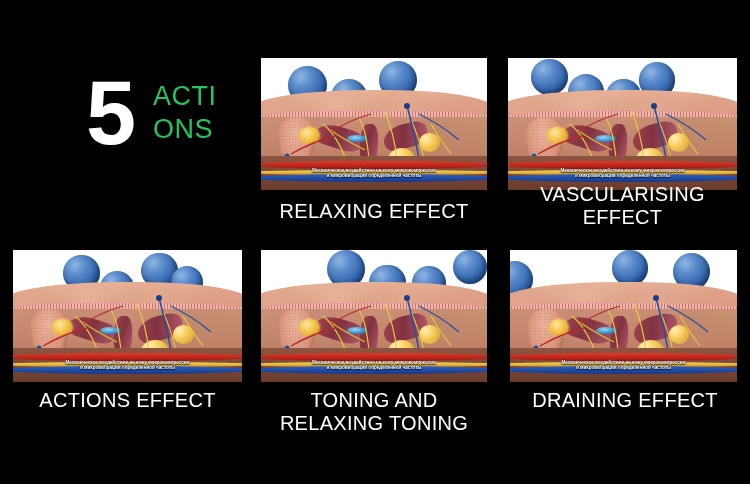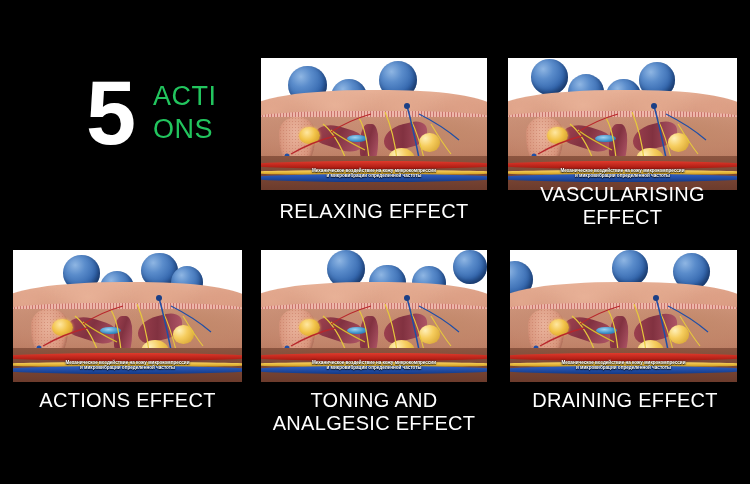--- a/index.html
+++ b/index.html
@@ -414,21 +414,21 @@
       <div class="artery-big"></div>
       <div class="vein-big"></div>
 
       <div class="caption-ru" style="font-size:4.6px;">
         <div>Механическое воздействие на кожу микрокомпрессии</div>
         <div>и микровибрации определенной частоты</div>
       </div>
     </div>
   </div>
   <div class="label" style="left:261px; top:389px; width:226px;">TONING AND
-ANALGESIC EFFECT</div>
+RELAXING TONING</div>
 
   <div class="panel" style="left:510px; top:250px; width:227px; height:132px;">
     <div class="art">
       <div class="sky"></div>
 
       <div class="ball" style="left:45%; top:0%;  width:16%; height:27%;"></div>
       <div class="ball" style="left:72%; top:2%;  width:16%; height:28%;"></div>
       <div class="ball" style="left:-6%; top:8%;  width:16%; height:28%;"></div>
 
       <div class="epidermis"></div>

